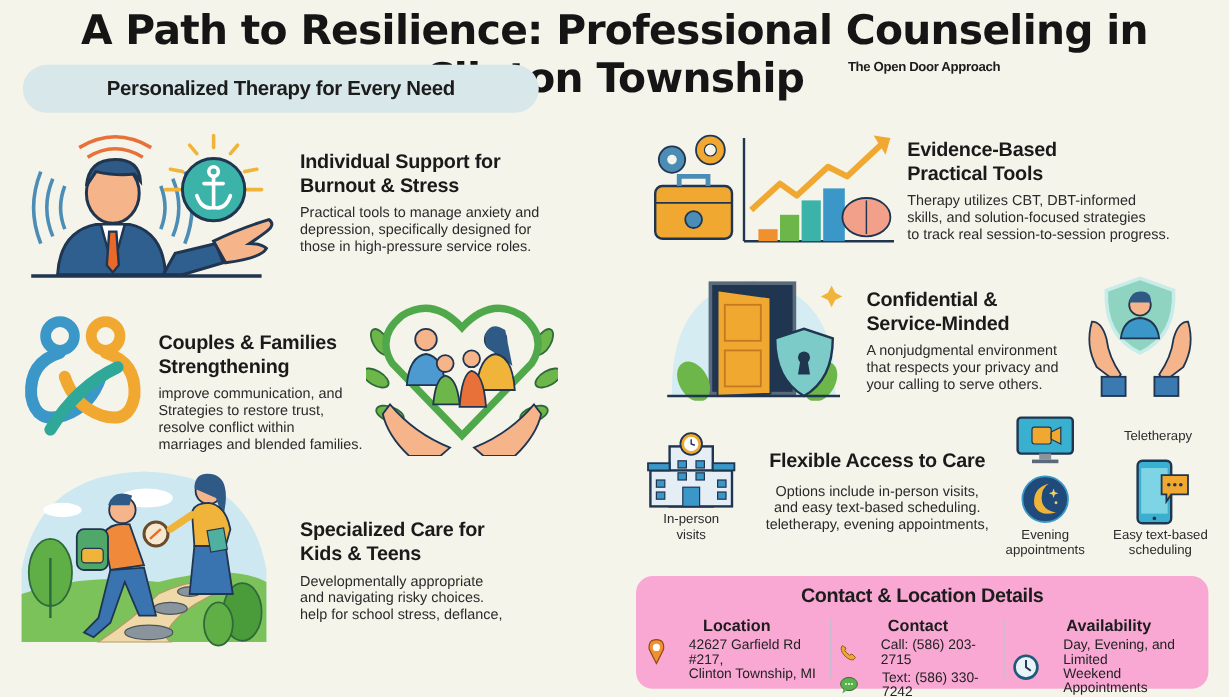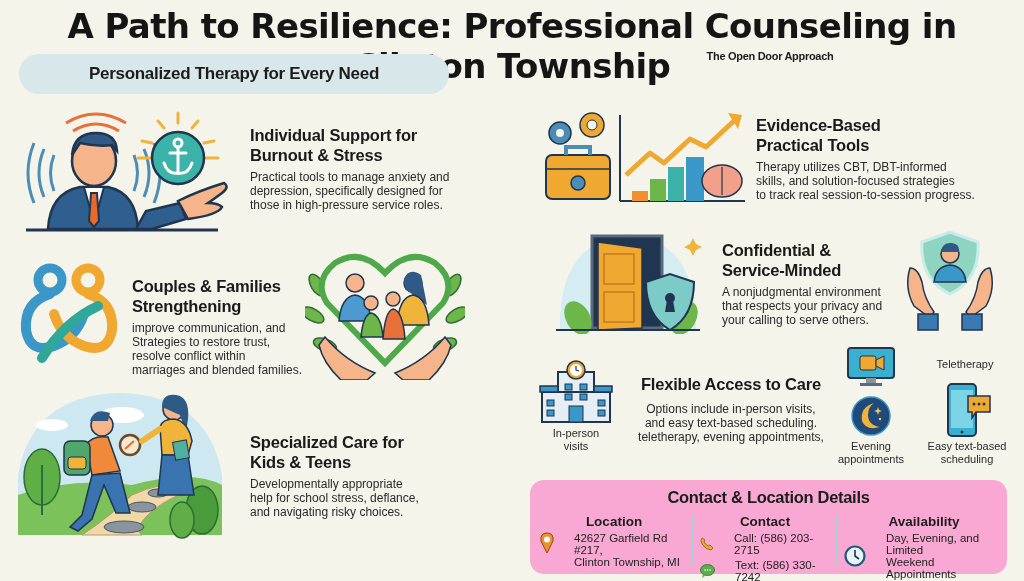--- a/index.html
+++ b/index.html
@@ -191,22 +191,22 @@
     <path d="M148 44 L130 56" stroke="#f0b43a" stroke-width="6" stroke-linecap="round"></path>
   </svg>
 </div>
 <div class="abs" style="left:250px;top:432px;width:220px;">
   <div class="h">
     <div>Specialized Care for</div>
     <div>Kids &amp; Teens</div>
   </div>
   <div class="p">
     <div>Developmentally appropriate</div>
+    <div>and navigating risky choices.</div>
     <div>help for school stress, deflance,</div>
-    <div>and navigating risky choices.</div>
   </div>
 </div>
 
 <div class="abs" style="left:540px;top:105px;width:210px;height:100px;">
   <svg width="210" height="100" viewBox="0 0 210 100">
     <g fill="#4c8db5" stroke="#1f3550" stroke-width="1.5">
       <circle cx="20" cy="28" r="11"></circle>
     </g>
     <circle cx="20" cy="28" r="4" fill="#f4f4ea"></circle>
     <circle cx="52" cy="20" r="12" fill="#f0a830" stroke="#1f3550" stroke-width="1.5"></circle>

